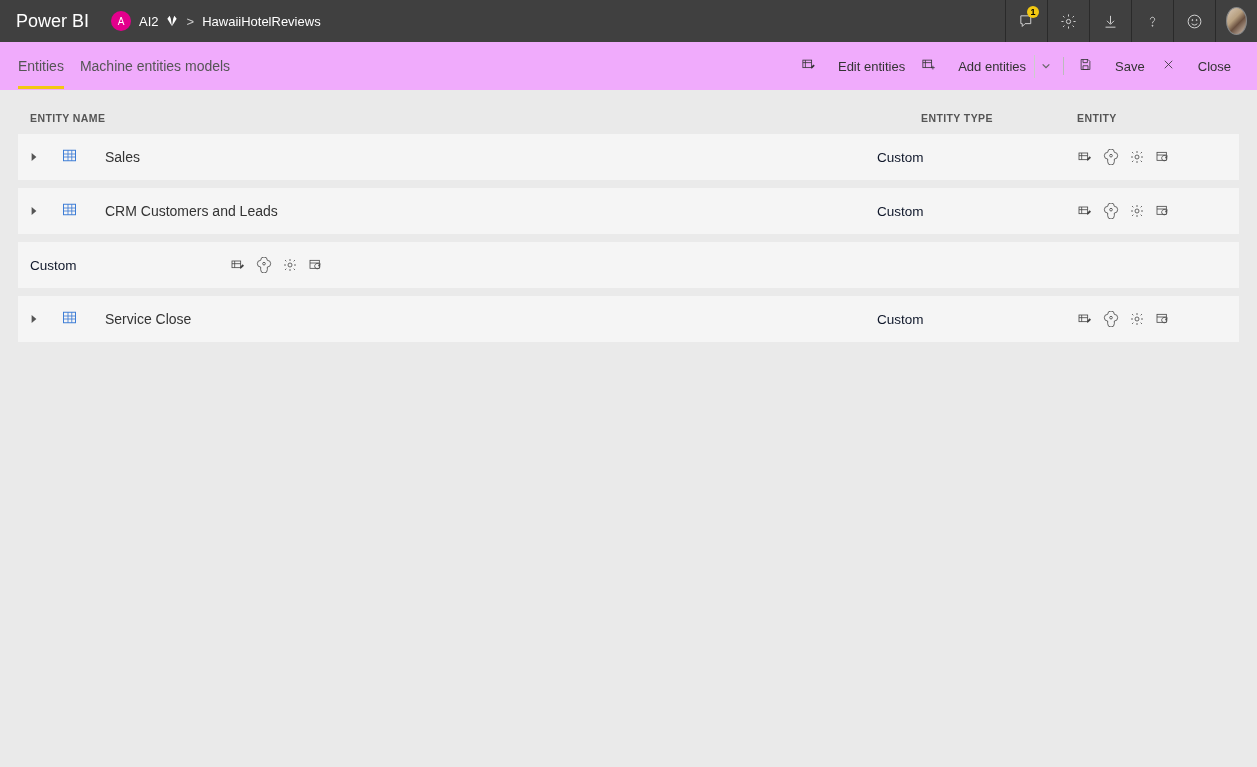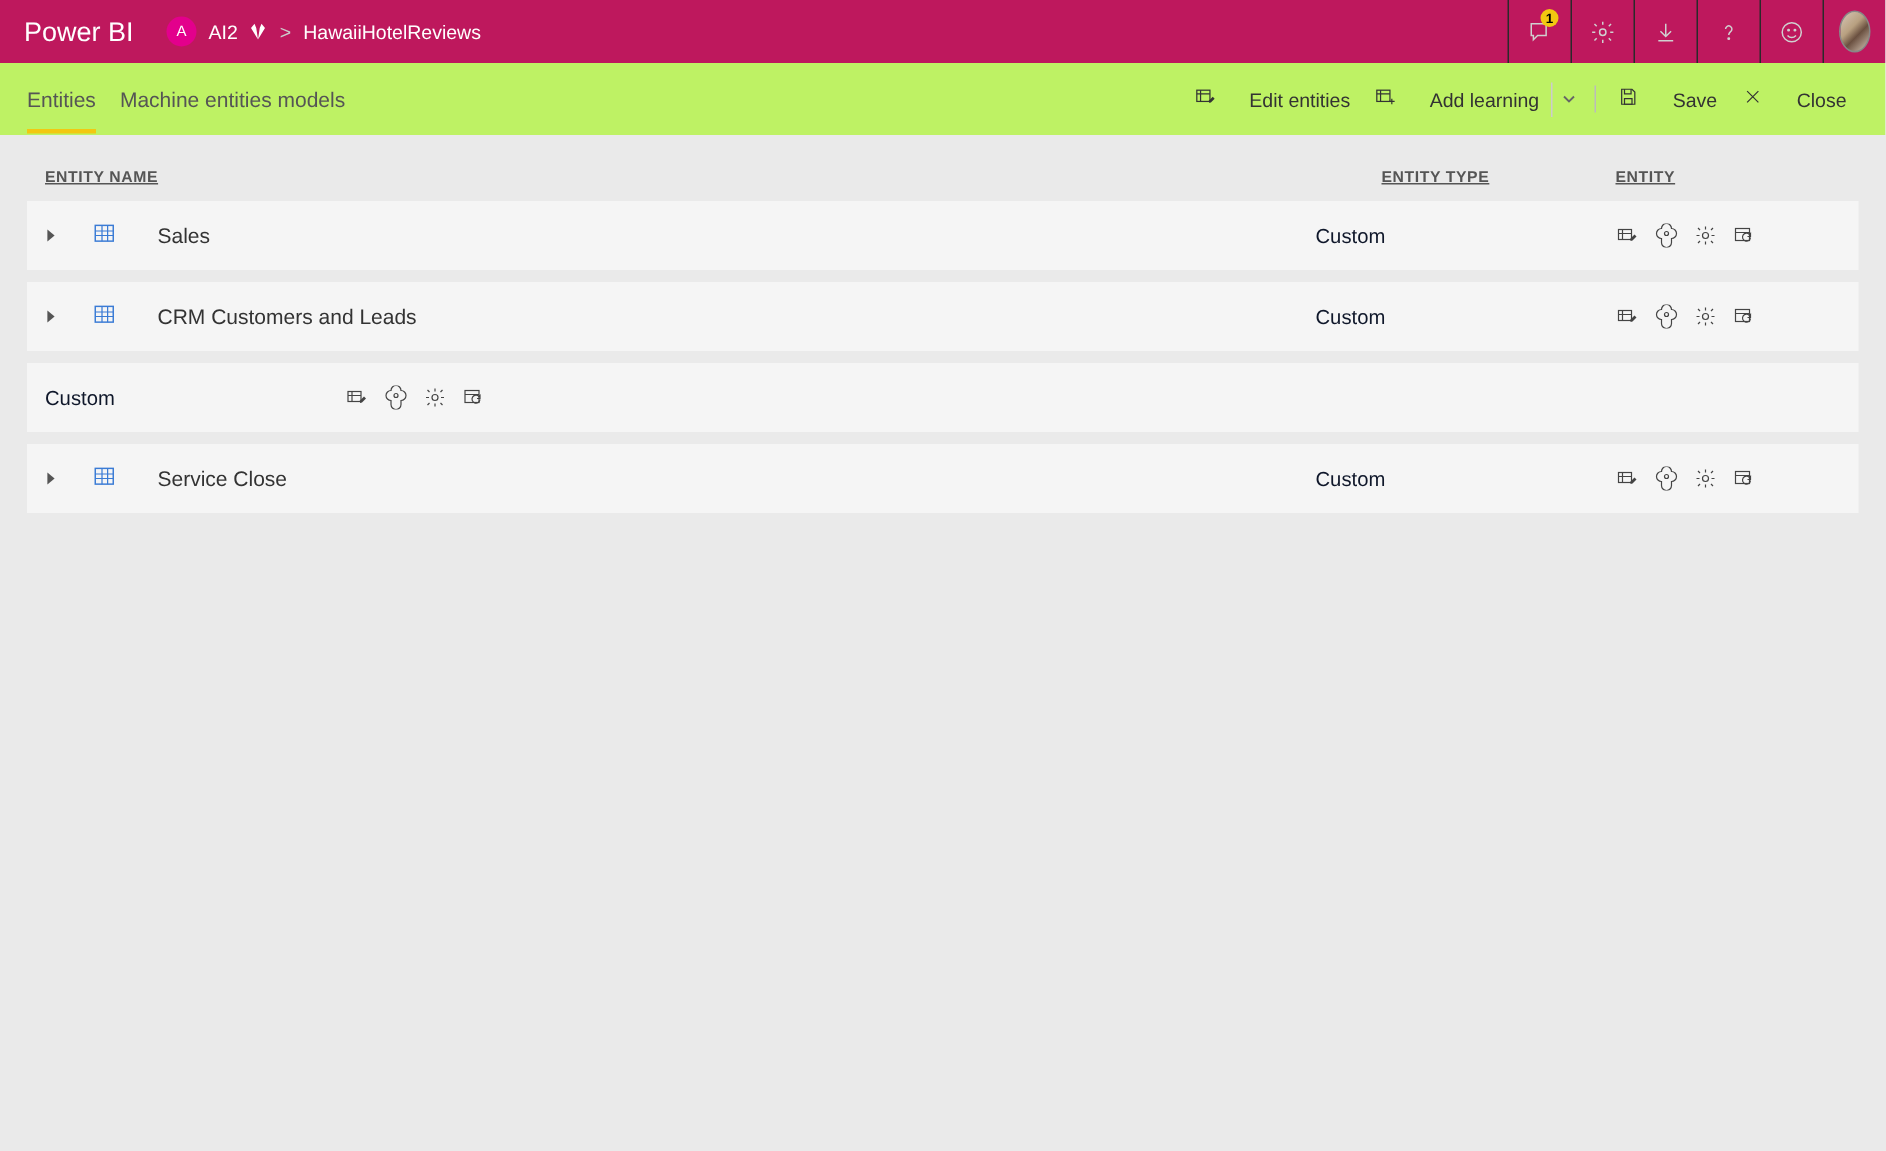--- a/index.html
+++ b/index.html
@@ -8,21 +8,21 @@
     font-size: 13px;
     color: #333;
     background: #eaeaea;
     width: 1257px;
     height: 767px;
     overflow: hidden;
   }
 
   
   .top-header {
-    background: #be185d;
+    background: #404040;
     height: 42px;
     display: flex;
     align-items: center;
     color: #fff;
     padding: 0 0 0 16px;
   }
   .brand {
     font-size: 18px;
     font-weight: 400;
     color: #fff;
@@ -67,21 +67,21 @@
   }
   .avatar {
     width: 28px; height: 28px; border-radius: 50%;
     background: linear-gradient(135deg,#d8c8b8 0%, #b8a080 40%, #6a5040 60%, #d8c8b8 100%);
     border: 1px solid #888;
     margin: 0 10px;
   }
 
   
   .toolbar {
-    background: #bef264;
+    background: #f0abfc;
     height: 48px;
     display: flex;
     align-items: center;
     padding: 0 18px 0 18px;
     justify-content: flex-end;
   }
   .tabs { display: flex; gap: 16px; }
   .tab {
     padding: 14px 0 12px 0;
     font-size: 14px;
@@ -113,21 +113,20 @@
 
   
   .content { padding: 14px 18px; }
   .list-header {
     display: flex;
     padding: 8px 12px 10px 12px;
     font-size: 10.5px;
     letter-spacing: 0.4px;
     font-weight: 600;
     color: #555;
-    text-decoration: underline;
   }
   .col-name { flex: 1; }
   .col-type { width: 200px; padding-left: 44px; }
   .col-actions { width: 150px; }
 
   .entity-row {
     background: #f5f5f5;
     height: 46px;
     display: flex;
     align-items: center;
@@ -208,21 +207,21 @@
           <path d="M16 16l4-4 2 2-4 4-2 .5z" fill="#333" stroke="none"></path>
         </svg></span>
     <span>Edit entities</span>
   </div>
   <div class="tb-btn">
     <span><svg viewBox="0 0 24 24">
           <rect x="3" y="5" width="14" height="12"></rect>
           <path d="M3 9h14M7 5v12"></path>
           <path d="M19 14v6M16 17h6"></path>
         </svg></span>
-    <span>Add learning</span>
+    <span>Add entities</span>
   </div>
   <div class="tb-chevron">
     <svg viewBox="0 0 12 12">
         <path d="M2 4l4 4 4-4"></path>
       </svg>
   </div>
   <div class="tb-sep"></div>
   <div class="tb-btn">
     <span><svg viewBox="0 0 24 24">
           <path d="M5 4h11l3 3v13H5z"></path>

